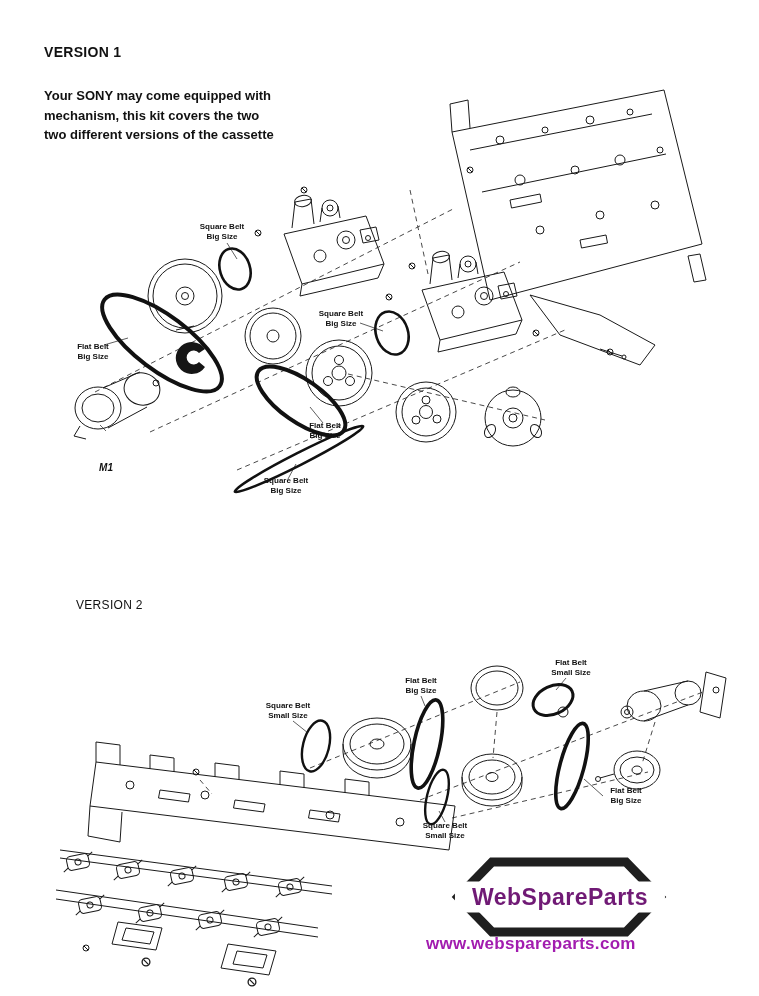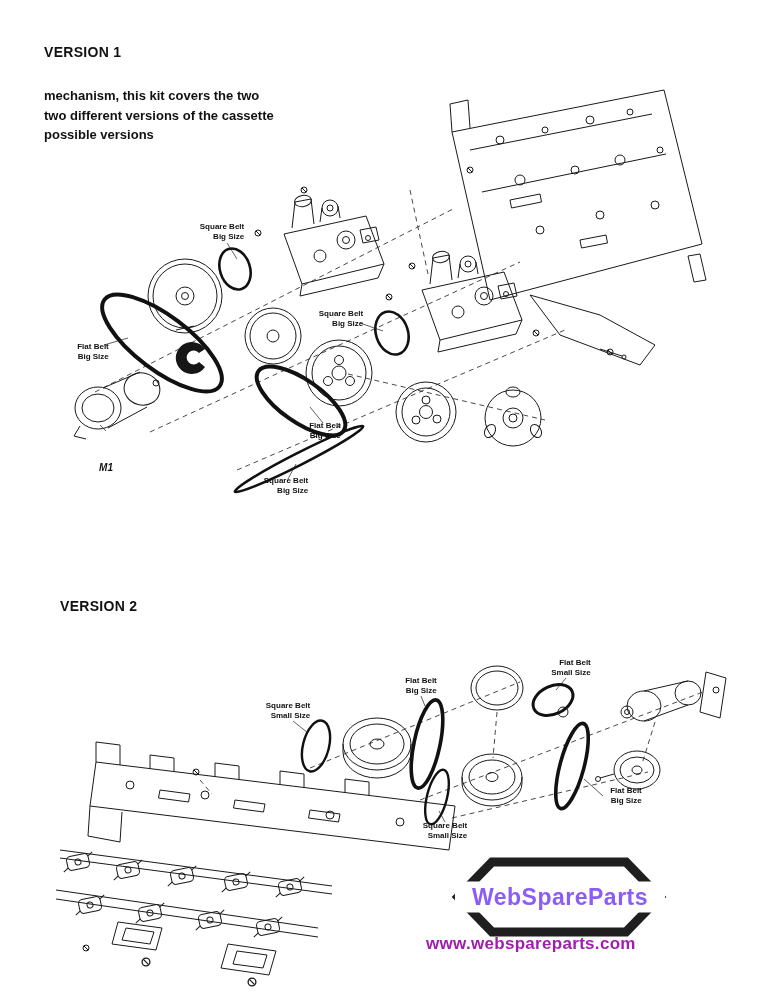--- a/index.html
+++ b/index.html
@@ -2,35 +2,35 @@
 <html><head>
 <meta charset="utf-8">
 <style>
   *{margin:0;padding:0;box-sizing:border-box}
   html,body{background:#ffffff}
   .page{
     position:relative;width:759px;height:991px;background:#ffffff;
     font-family:"Liberation Sans",sans-serif;color:#111;overflow:hidden;
   }
   .v1-title{position:absolute;left:44px;top:44px;font-size:14px;font-weight:bold;letter-spacing:.3px}
-  .v2-title{position:absolute;left:60px;top:598px;font-size:14px;font-weight:bold;letter-spacing:.3px}
+  .v2-title{position:absolute;left:76px;top:598px;font-size:12px;font-weight:normal;letter-spacing:.3px}
   .intro{position:absolute;left:44px;top:86px;font-size:13px;font-weight:bold;line-height:1.5}
   .artwork{position:absolute;left:0;top:0}
   .part-label{
     position:absolute;transform:translate(-50%,-50%);
-    font-size:8px;font-weight:bold;line-height:1.3;text-align:right;
+    font-size:8px;font-weight:bold;line-height:1.3;text-align:center;
     white-space:nowrap;color:#111;
   }
   .motor-label{
     position:absolute;transform:translate(-50%,-50%);
     font-size:10px;font-weight:bold;font-style:italic;color:#111;margin-top:29px;
   }
   .logo-text{
     position:absolute;left:560px;top:897px;transform:translate(-50%,-50%);
-    font-size:23px;font-weight:bold;letter-spacing:.5px;color:#8b5cf6;
+    font-size:23px;font-weight:bold;letter-spacing:.5px;color:#701a75;
     background:#ffffff;padding:2px 17px;white-space:nowrap;
   }
   .site-url{
     position:absolute;left:426px;top:934px;font-size:17px;font-weight:bold;
     letter-spacing:.3px;color:#a21caf;white-space:nowrap;
   }
 </style>
 </head>
 <body>
 
@@ -289,23 +289,23 @@
     </g>
 
     <g>
       <polygon points="458,897 492,862 626,862 660,897 626,932 492,932" fill="none" stroke="#1f1f1f" stroke-width="9"></polygon>
     </g>
   </svg>
 
   <div class="v1-title">VERSION 1</div>
 
   <div class="intro">
+    <div>Your SONY may come equipped with</div>
     <div>mechanism, this kit covers the two</div>
     <div>two different versions of the cassette</div>
-    <div>possible versions</div>
   </div>
 
   <div class="part-label" style="left:222px;top:232px">
     <span>Square Belt</span><br>
     <span>Big Size</span>
   </div>
   <div class="part-label" style="left:341px;top:319px">
     <span>Square Belt</span><br>
     <span>Big Size</span>
   </div>

